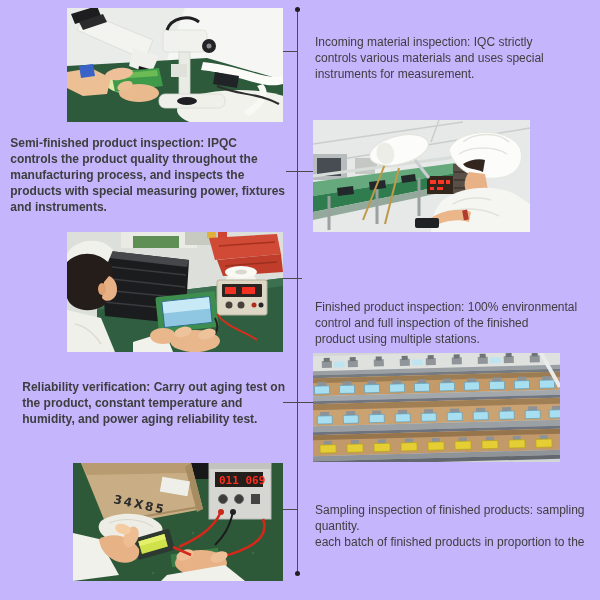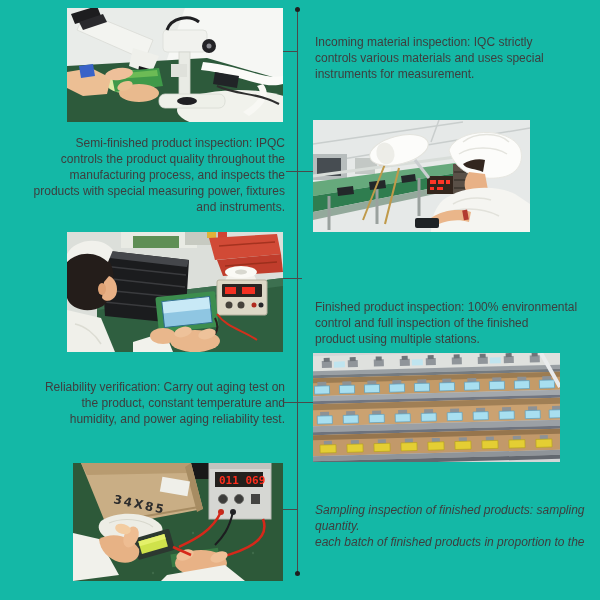--- a/index.html
+++ b/index.html
@@ -1,23 +1,23 @@
 <!DOCTYPE html>
 <html><head>
 <meta charset="utf-8">
 <style>
   html,body{margin:0;padding:0;background:#ffffff;}
-  .canvas{position:relative;width:600px;height:600px;background:#14b8a6;overflow:hidden;
+  .canvas{position:relative;width:600px;height:600px;background:#c4b5fd;overflow:hidden;
           font-family:"Liberation Sans","DejaVu Sans",sans-serif;}
   .tl-line{position:absolute;left:297px;top:10px;width:1px;height:564px;background:#4a4a4a;}
   .tl-dot{position:absolute;left:295px;width:5px;height:5px;border-radius:50%;background:#1f1f1f;}
   .tick{position:absolute;height:1px;background:#4a4a4a;}
   .txt{position:absolute;font-size:12px;line-height:16px;color:#3e3e3e;}
   .txt .ln{white-space:nowrap;}
-  .txt.right{text-align:right;}
+  .txt.right{font-weight:bold;}
   .photo{position:absolute;margin:0;padding:0;}
   .photo svg{display:block;width:100%;height:100%;}
 </style>
 </head>
 <body>
 
 <div class="canvas">
 
   <div class="tl-line"></div>
   <div class="tl-dot" style="top:7px;"></div>
@@ -334,19 +334,19 @@
       <ellipse cx="58" cy="74" rx="7" ry="11" fill="#eebd92" transform="rotate(24 58 74)"></ellipse>
       <ellipse cx="50" cy="66" rx="8" ry="5" fill="#f3cda1" transform="rotate(15 50 66)"></ellipse>
       <ellipse cx="128" cy="100" rx="26" ry="13" fill="#e8b286"></ellipse>
       <ellipse cx="112" cy="92" rx="9" ry="5" fill="#efc097" transform="rotate(-20 112 92)"></ellipse>
       <ellipse cx="146" cy="94" rx="9" ry="5" fill="#efc097" transform="rotate(-20 146 94)"></ellipse>
       <line x1="118" y1="92" x2="100" y2="84" stroke="#d6281a" stroke-width="2.5"></line>
       <polygon points="94,112 152,102 172,118 88,118" fill="#f1f1eb"></polygon>
     </svg>
   </figure>
 
-  <div class="txt" style="left:315px;top:502px;font-style:italic;">
+  <div class="txt" style="left:315px;top:502px;">
     <div class="ln">Sampling inspection of finished products: sampling</div>
     <div class="ln">quantity.</div>
     <div class="ln">each batch of finished products in proportion to the</div>
   </div>
 
 </div>
 
 </body></html>

